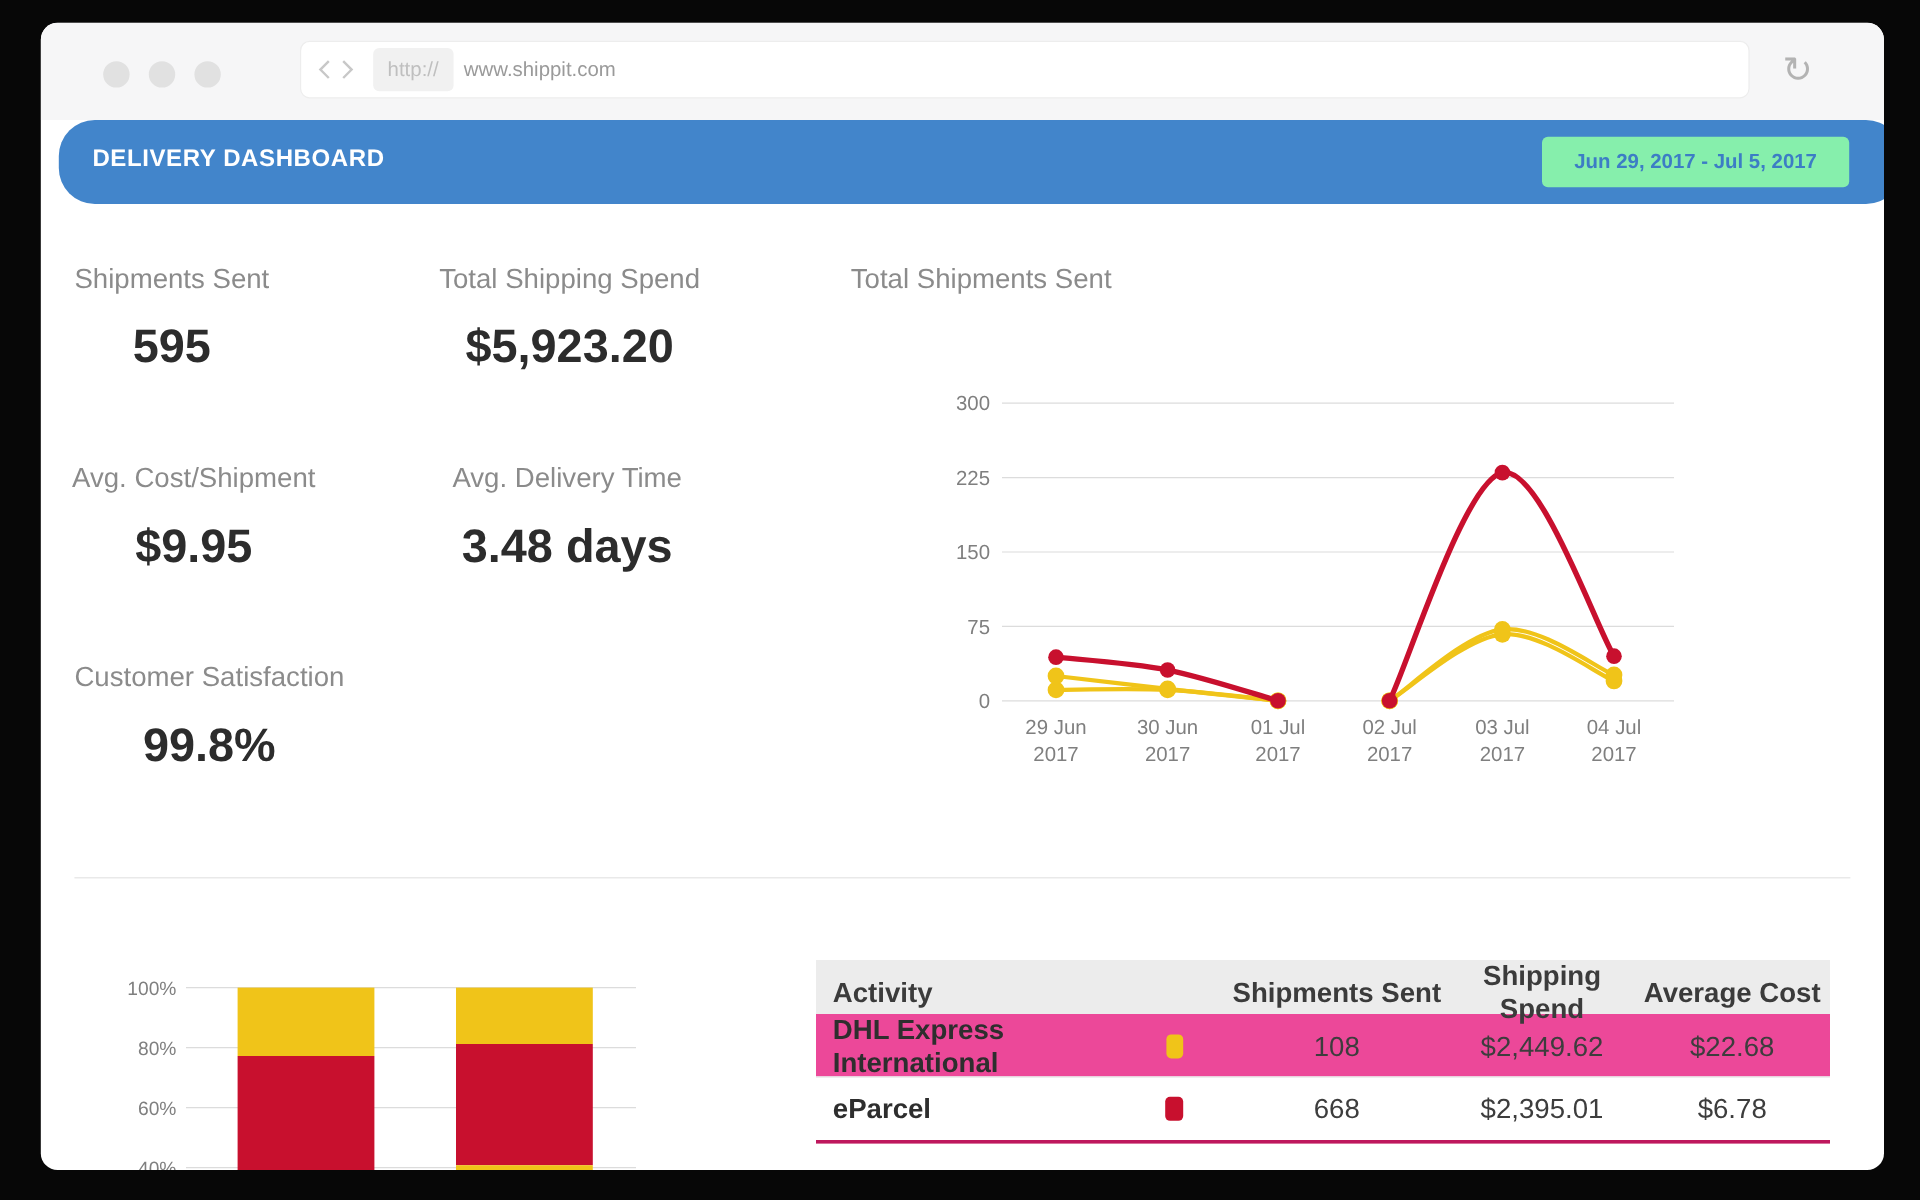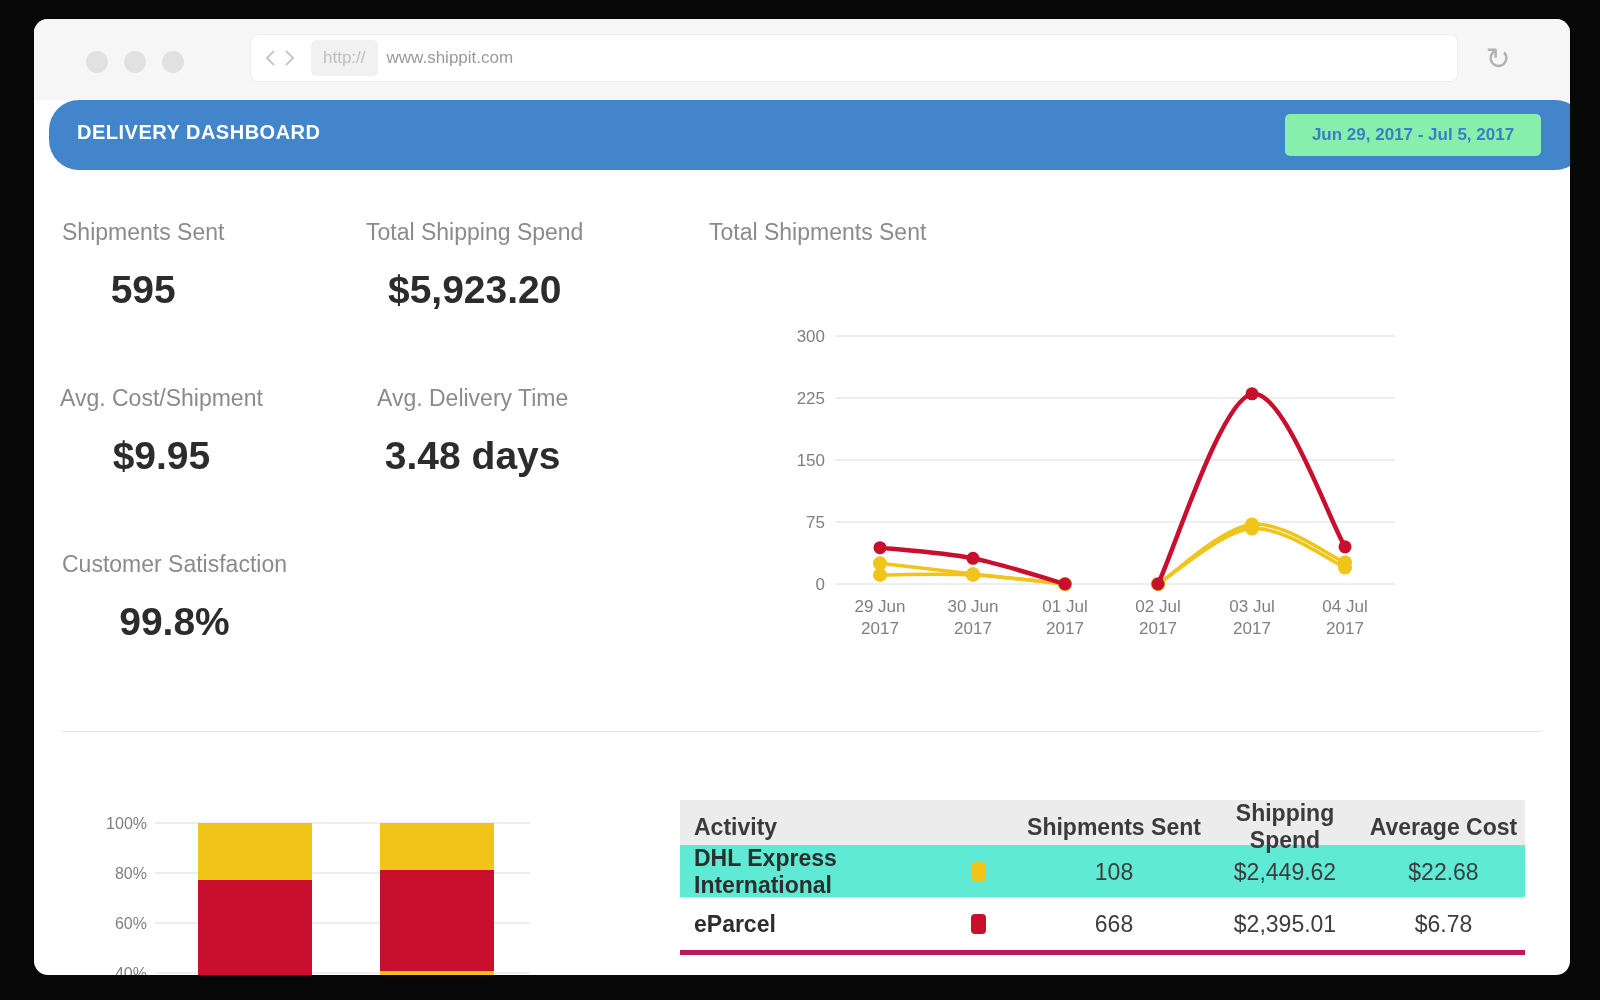--- a/index.html
+++ b/index.html
@@ -36,23 +36,23 @@
   
   .chart-title{position:absolute;left:659px;top:200px;color:#8b8b8b;font-size:23px;margin-left:16px;}
   #line-chart{position:absolute;left:746px;top:301px;}
   .divider{position:absolute;left:28px;top:712px;width:1480px;height:1px;background:#e4e4e4;}
   #bar-chart{position:absolute;left:56px;top:781px;}
   
   .acttable{position:absolute;left:646px;top:781px;width:845px;font-size:23px;color:#3d3d3d;}
   .trow{display:grid;grid-template-columns:340px 188px 154px 163px;align-items:center;}
   .thead{background:#ececec;height:45px;font-weight:bold;color:#3b3b3b;}
   .tdata{height:52px;}
-  .tdata.alt{background:#5eead4;}
+  .tdata.alt{background:#ec4899;}
   .tdata + .tdata{border-top:1px solid #e3e3e3;}
-  .tdata:last-child{border-bottom:5px solid #be185d;}
+  .tdata:last-child{border-bottom:3px solid #be185d;}
   .c-act{padding-left:14px;display:flex;align-items:center;font-weight:bold;color:#2e2e2e;}
   .thead .c-act{font-weight:bold;color:#3b3b3b;}
   .c-num{text-align:center;font-weight:normal;}
   .thead .c-num{font-weight:bold;}
   .swatch{width:15px;height:20px;border-radius:4px;margin-left:auto;margin-right:34px;}
 </style>
 </head>
 <body>
 
 <div class="window">

